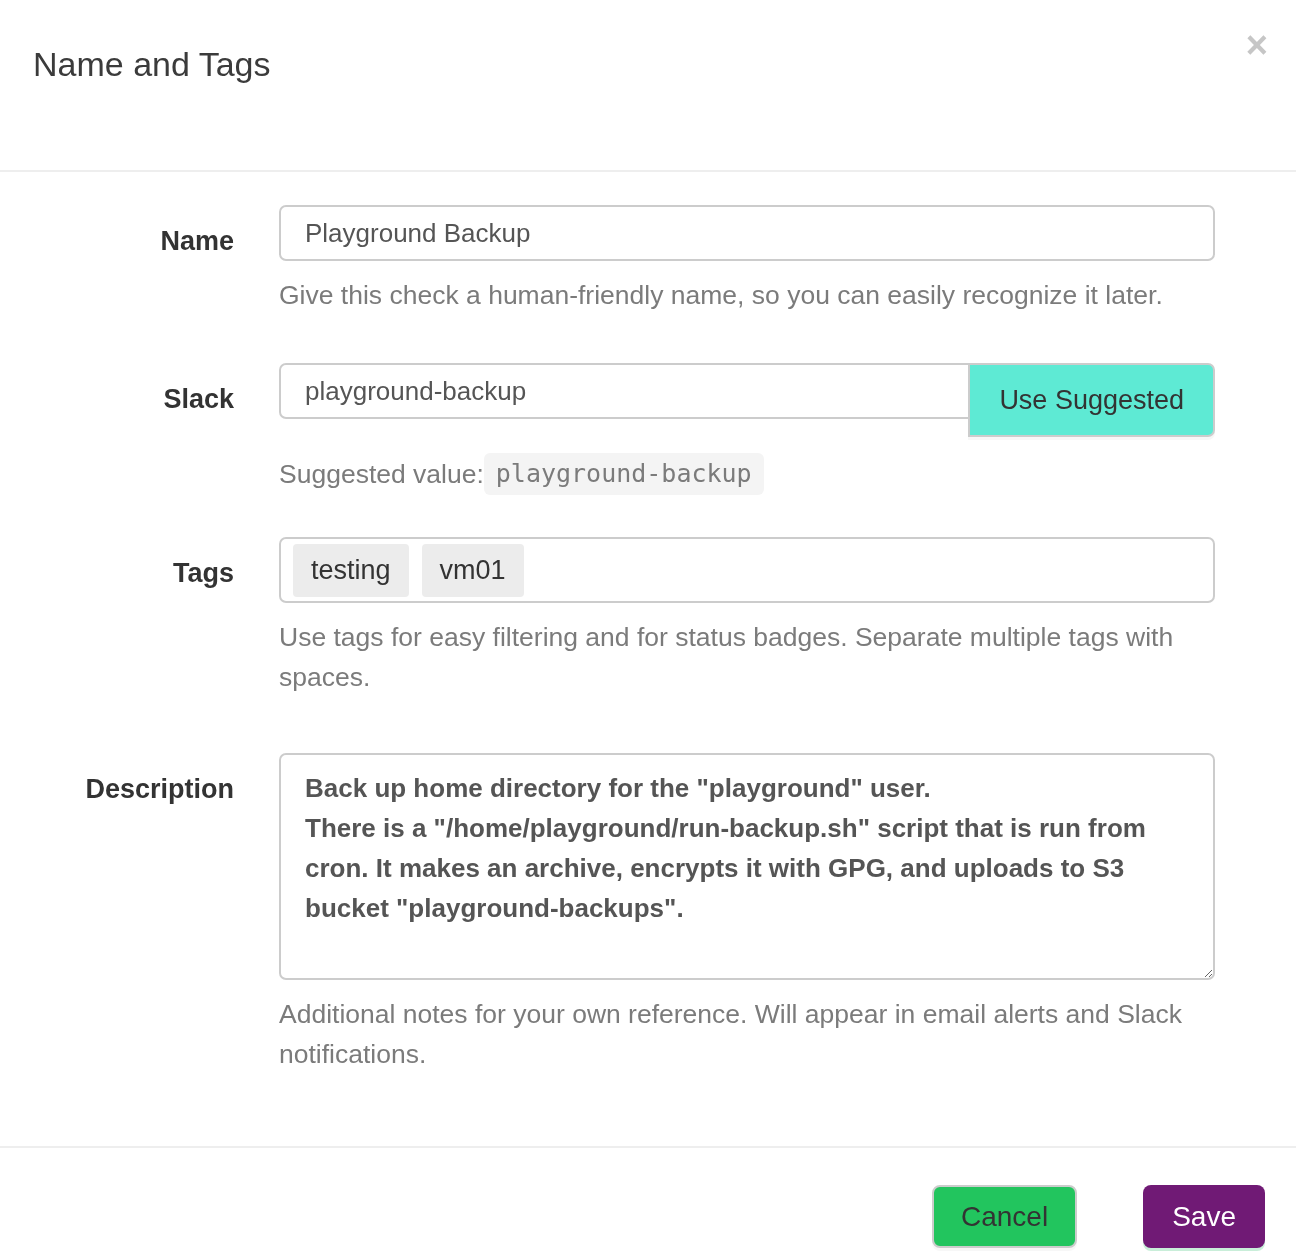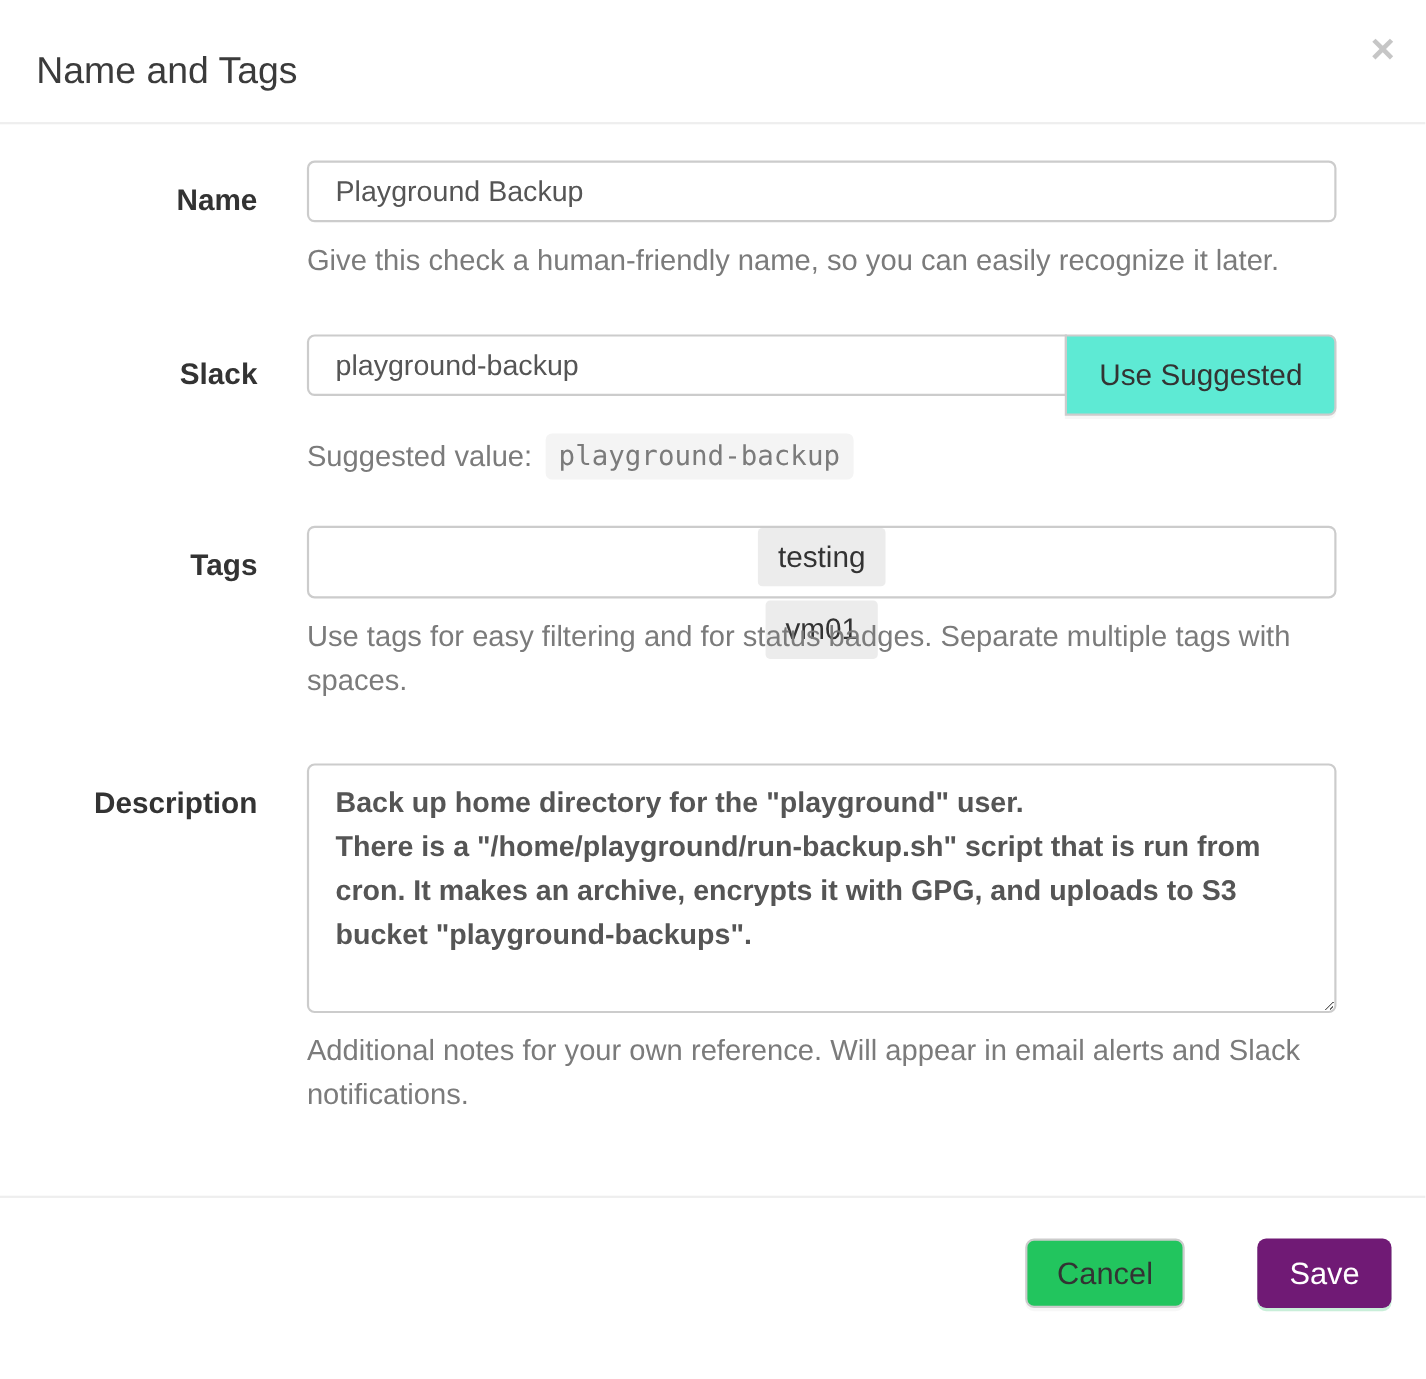--- a/index.html
+++ b/index.html
@@ -8,21 +8,21 @@
     width:1296px;
     min-height:1254px;
     font-family:"Liberation Sans", sans-serif;
     color:#333;
   }
   .modal { width:1296px; background:#fff; }
 
   
   .modal-header {
     position:relative;
-    height:113px;
+    height:172px;
     padding:46px 33px 0 33px;
     border-bottom:2px solid #eeeeee;
   }
   .modal-title {
     font-size:34px;
     font-weight:400;
     color:#3b3b3b;
     line-height:1.1;
   }
   .close-btn {
@@ -99,21 +99,20 @@
     cursor:pointer;
     font-family:"Liberation Sans", sans-serif;
     box-shadow:0 3px 0 rgba(0,0,0,0.03);
   }
   .suggested-line {
     margin-top:16px;
     font-size:26.5px;
     color:#7b7b7b;
     display:flex;
     align-items:center;
-    gap:12px;
   }
   .code-chip {
     font-family:"DejaVu Sans Mono", monospace;
     font-size:25px;
     color:#7b7b7b;
     background:#f4f4f4;
     padding:6px 12px;
     border-radius:6px;
     line-height:1.2;
   }
@@ -123,21 +122,20 @@
     width:100%;
     height:66px;
     border:2px solid #cccccc;
     border-radius:7px;
     background:#fff;
     display:flex;
     align-items:center;
     padding:0 12px;
     gap:13px;
     cursor:text;
-    flex-direction:column;
   }
   .tag-pill {
     background:#ececec;
     color:#333;
     font-size:27px;
     line-height:1;
     padding:13px 18px;
     border-radius:4px;
     white-space:nowrap;
   }

